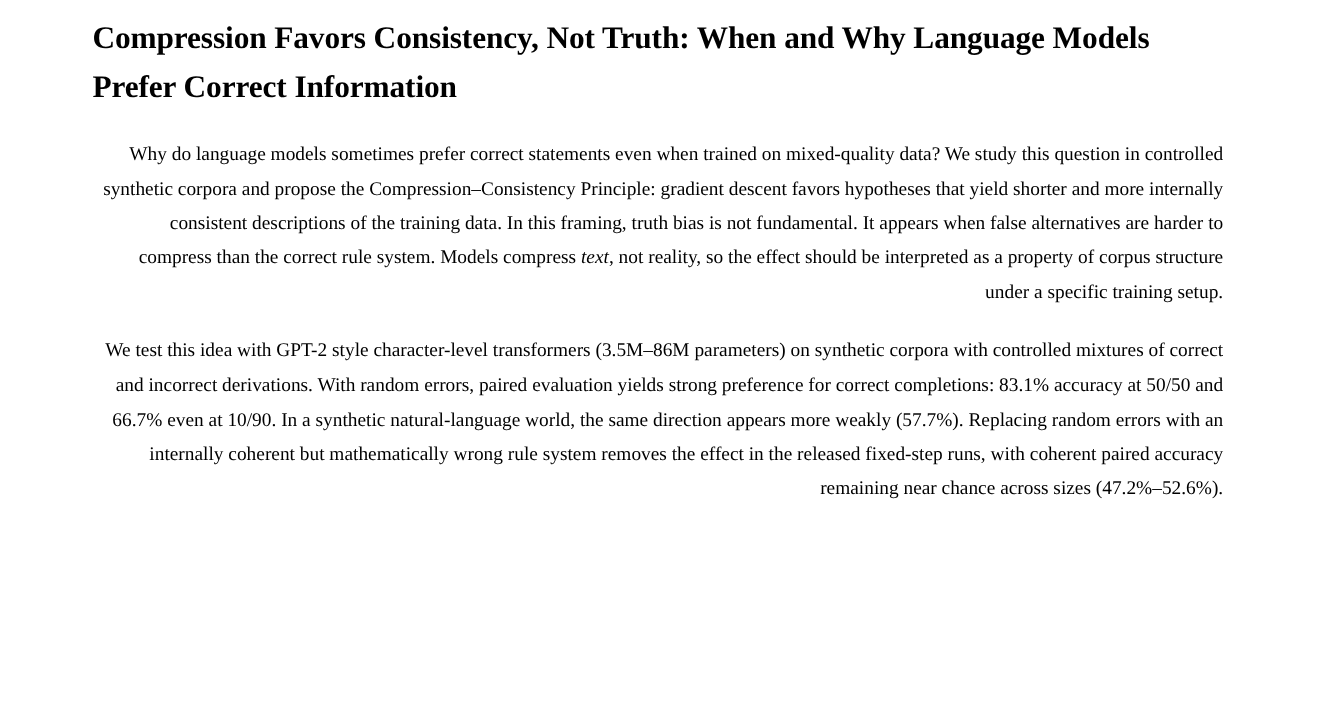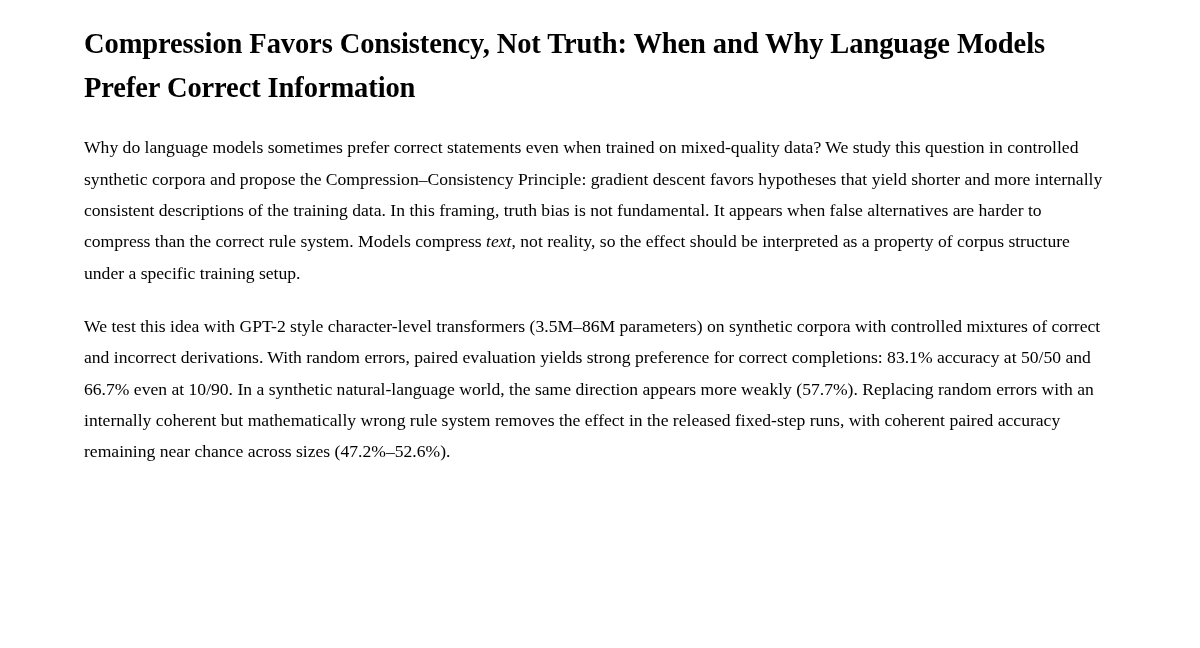--- a/index.html
+++ b/index.html
@@ -11,21 +11,21 @@
     width: 1200px;
     height: 648px;
     overflow: hidden;
     font-family: "Liberation Serif", "DejaVu Serif", serif;
     color: #000000;
   }
   .page {
     box-sizing: border-box;
     width: 1200px;
     height: 648px;
-    padding: 22px 88px 0 84px;
+    padding: 14px 88px 0 84px;
   }
   .title {
     font-size: 28.5px;
     font-weight: bold;
     line-height: 1.55;
     letter-spacing: -0.1px;
     margin: 0 0 6px 0;
     max-width: 985px;
   }
   .byline {
@@ -38,21 +38,21 @@
   }
   .section-head {
     font-size: 20px;
     font-weight: bold;
     margin: 25px 0 0 0;
   }
   .para {
     font-size: 17.6px;
     line-height: 1.78;
     margin: 22px 0 0 0;
-    text-align: left;
+    text-align: right;
     max-width: 1030px;
   }
   .para.second {
   }
   em {
     font-style: italic;
   }
 </style>
 </head>
 <body>

